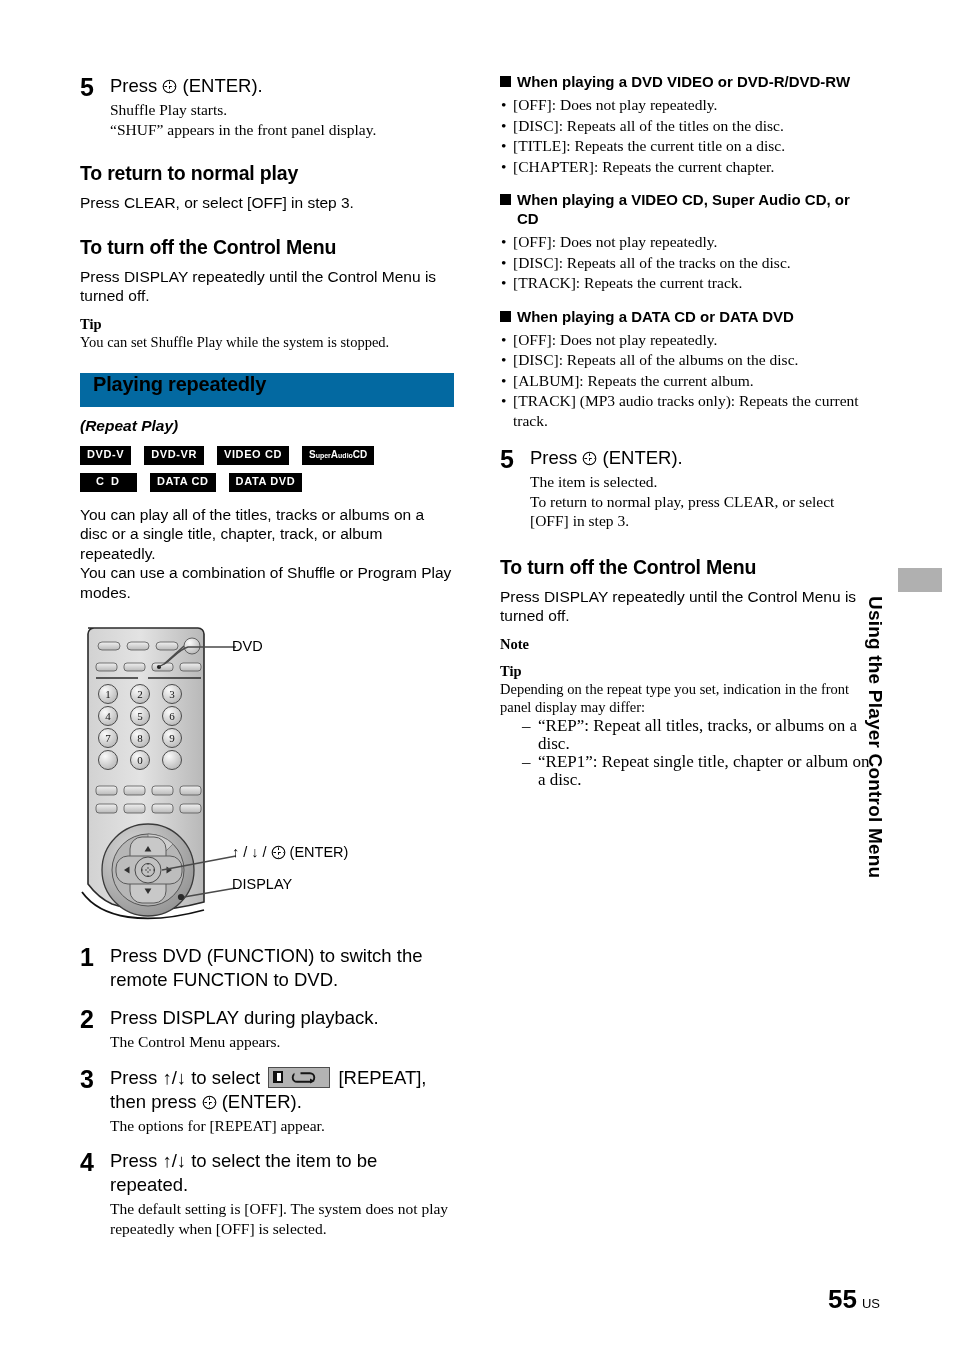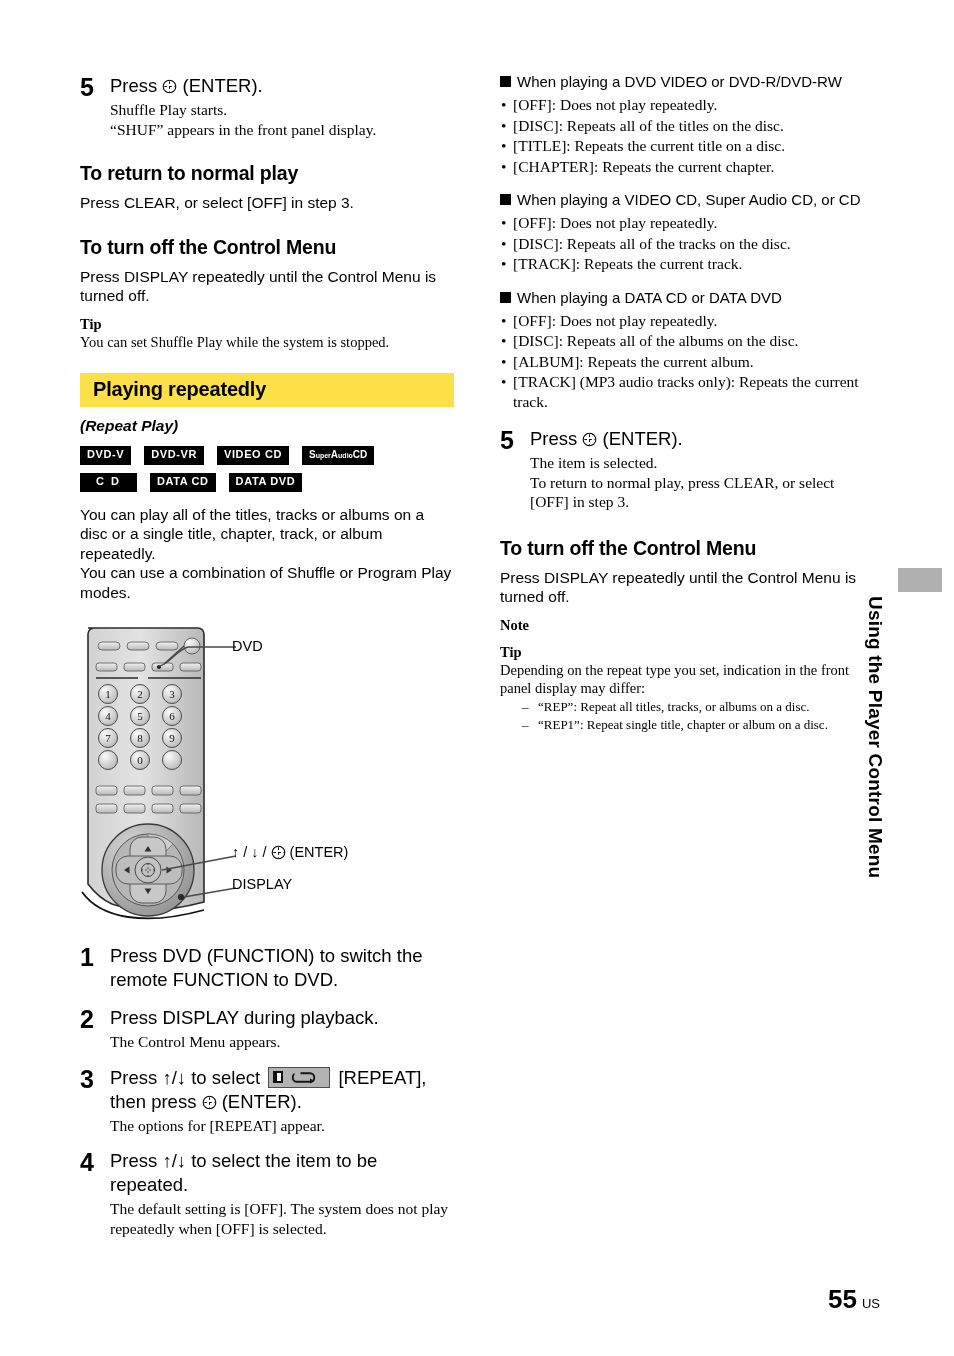--- a/index.html
+++ b/index.html
@@ -43,22 +43,22 @@
     font-family:"Liberation Serif", serif;
     font-weight:bold;font-size:14.5px;line-height:18px;margin-top:9px;
   }
   .tip-text,.note-text{
     font-family:"Liberation Serif", serif;
     font-size:14.5px;line-height:18px;
   }
 
   
   .section-band{
-    background:#fde047;height:34px;margin-top:22px;
-    display:flex;align-items:center;padding-left:13px;
+    background:#0369a1;height:34px;margin-top:22px;
+    display:flex;padding-left:13px;
   }
   .section-band span{
     font-family:"Liberation Sans", sans-serif;
     font-weight:bold;font-size:20px;color:#000;letter-spacing:-0.2px;
   }
   .sub-ital{
     font-family:"Liberation Sans", sans-serif;
     font-weight:bold;font-style:italic;font-size:15.5px;
     margin-top:10px;
   }
@@ -72,38 +72,38 @@
     height:19px;line-height:17px;padding:0 7px;white-space:nowrap;
     display:inline-block;
   }
   .badge.sacd{font-size:10px;letter-spacing:0;}
   .badge.sacd i{font-style:normal;font-size:7px;letter-spacing:0;}
   .badge.cd{letter-spacing:2px;padding:0 16px;}
 
   
   .sq-head{
     font-family:"Liberation Sans", sans-serif;
-    font-weight:normal;font-size:15px;line-height:19px;
+    font-weight:bold;font-size:15px;line-height:19px;
     margin-top:14px;position:relative;padding-left:17px;
   }
   .sq-head:first-child{margin-top:0;}
   .sq-head .sq{
     position:absolute;left:0;top:4px;width:11px;height:11px;background:#000;
   }
   ul.bul{list-style:none;margin:4px 0 0 0;padding:0;}
   ul.bul li{
     font-family:"Liberation Serif", serif;
     font-size:15.5px;line-height:19.5px;
     position:relative;padding-left:13px;margin-top:1px;
   }
   ul.bul li:before{content:"\2022";position:absolute;left:1px;top:0;}
   ul.dash{list-style:none;margin:1px 0 0 22px;padding:0;}
   ul.dash li{
     font-family:"Liberation Serif", serif;
-    font-size:13px;line-height:18px;
+    font-size:17px;line-height:18px;
     position:relative;padding-left:16px;
   }
   ul.dash li:before{content:"\2013";position:absolute;left:0;top:0;}
 
   
   .enter-glyph{
     display:inline-block;vertical-align:-2px;width:15px;height:15px;
     position:relative;
   }
   .enter-glyph svg{display:block;}

